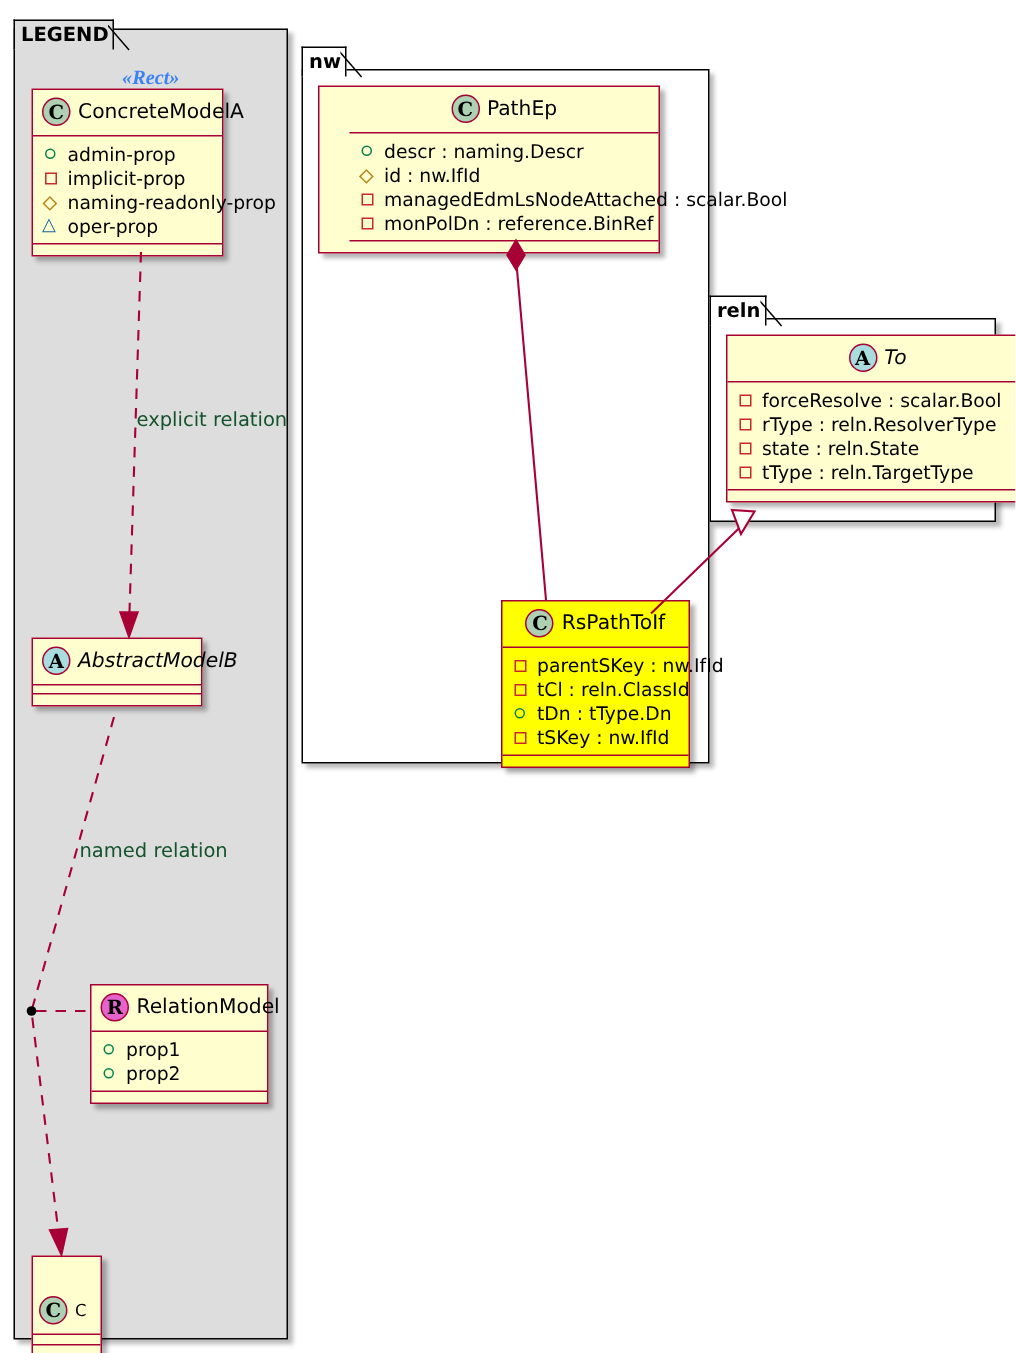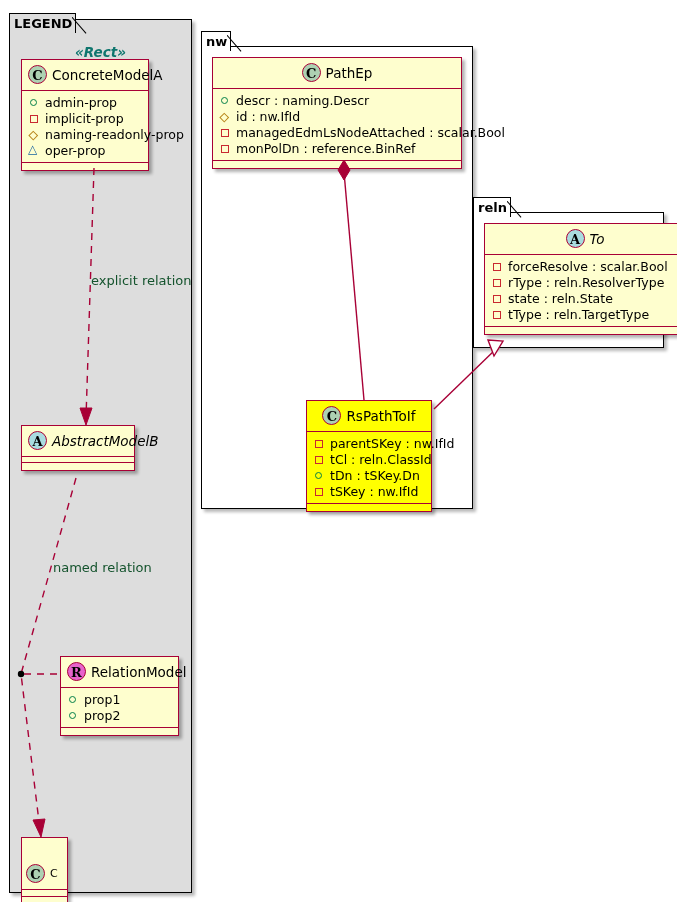--- a/index.html
+++ b/index.html
@@ -69,21 +69,21 @@
   }
 
   
   .cls {
     position: absolute;
     box-sizing: border-box;
     border: 1px solid #A80036;
     background: #FEFECE;
     box-shadow: 3px 3px 3px rgba(0,0,0,0.30);
   }
-  .cls.highlight { background: #FFFF00; }
+  .cls.highlight { background: #FFFF00; margin-left: 28px; }
   .cls-header {
     position: relative;
     text-align: center;
     border-bottom: 1px solid #A80036;
     padding: 5px 6px 6px 6px;
     font-size: 13.5px;
     color: #000000;
     white-space: nowrap;
   }
   .cls-header .name { vertical-align: middle; }
@@ -176,23 +176,24 @@
     color: #1763A0;
     line-height: 16px;
   }
 
   
   .stereotype {
     position: absolute;
     font-size: 13.5px;
     font-style: italic;
     font-weight: bold;
-    color: #0f766e;
+    color: #3b82f6;
     white-space: nowrap;
     text-align: center;
+    font-family: Liberation Serif, serif;
   }
 
   
   .edge-label {
     position: absolute;
     font-size: 13px;
     color: #14532d;
     white-space: nowrap;
   }
 
@@ -271,21 +272,21 @@
 
   <div class="edge-label" style="left:91px; top:273px;">explicit relation</div>
   <div class="edge-label" style="left:53px; top:560px;">named relation</div>
 
   <div class="pkg pkg-plain" style="left:201px; top:46px; width:272px; height:463px;"></div>
   <div class="pkg-tab white" style="left:201px; top:31px;">
     <span>nw</span>
     <span class="pkg-tab-slash"></span>
   </div>
 
-  <div class="cls" style="left:212px; top:57px; width:250px;">
+  <div class="cls" style="left:212px; top:57px; width:228px;padding-left:20px;">
     <div class="cls-header">
       <span class="badge badge-C">C</span><span class="name">PathEp</span>
     </div>
     <div class="cls-attrs">
       <div class="attr">
         <span class="mk mk-circle"></span><span class="txt">descr : naming.Descr</span>
       </div>
       <div class="attr">
         <span class="mk mk-diamond"></span><span class="txt">id : nw.IfId</span>
       </div>
@@ -304,21 +305,21 @@
       <span class="badge badge-C">C</span><span class="name">RsPathToIf</span>
     </div>
     <div class="cls-attrs">
       <div class="attr">
         <span class="mk mk-square"></span><span class="txt">parentSKey : nw.IfId</span>
       </div>
       <div class="attr">
         <span class="mk mk-square"></span><span class="txt">tCl : reln.ClassId</span>
       </div>
       <div class="attr">
-        <span class="mk mk-circle"></span><span class="txt">tDn : tSKey.Dn</span>
+        <span class="mk mk-circle"></span><span class="txt">tDn : tType.Dn</span>
       </div>
       <div class="attr">
         <span class="mk mk-square"></span><span class="txt">tSKey : nw.IfId</span>
       </div>
     </div>
     <div class="cls-tail"></div>
   </div>
 
   <div class="pkg pkg-plain" style="left:473px; top:212px; width:191px; height:136px;"></div>
   <div class="pkg-tab white" style="left:473px; top:197px;">

